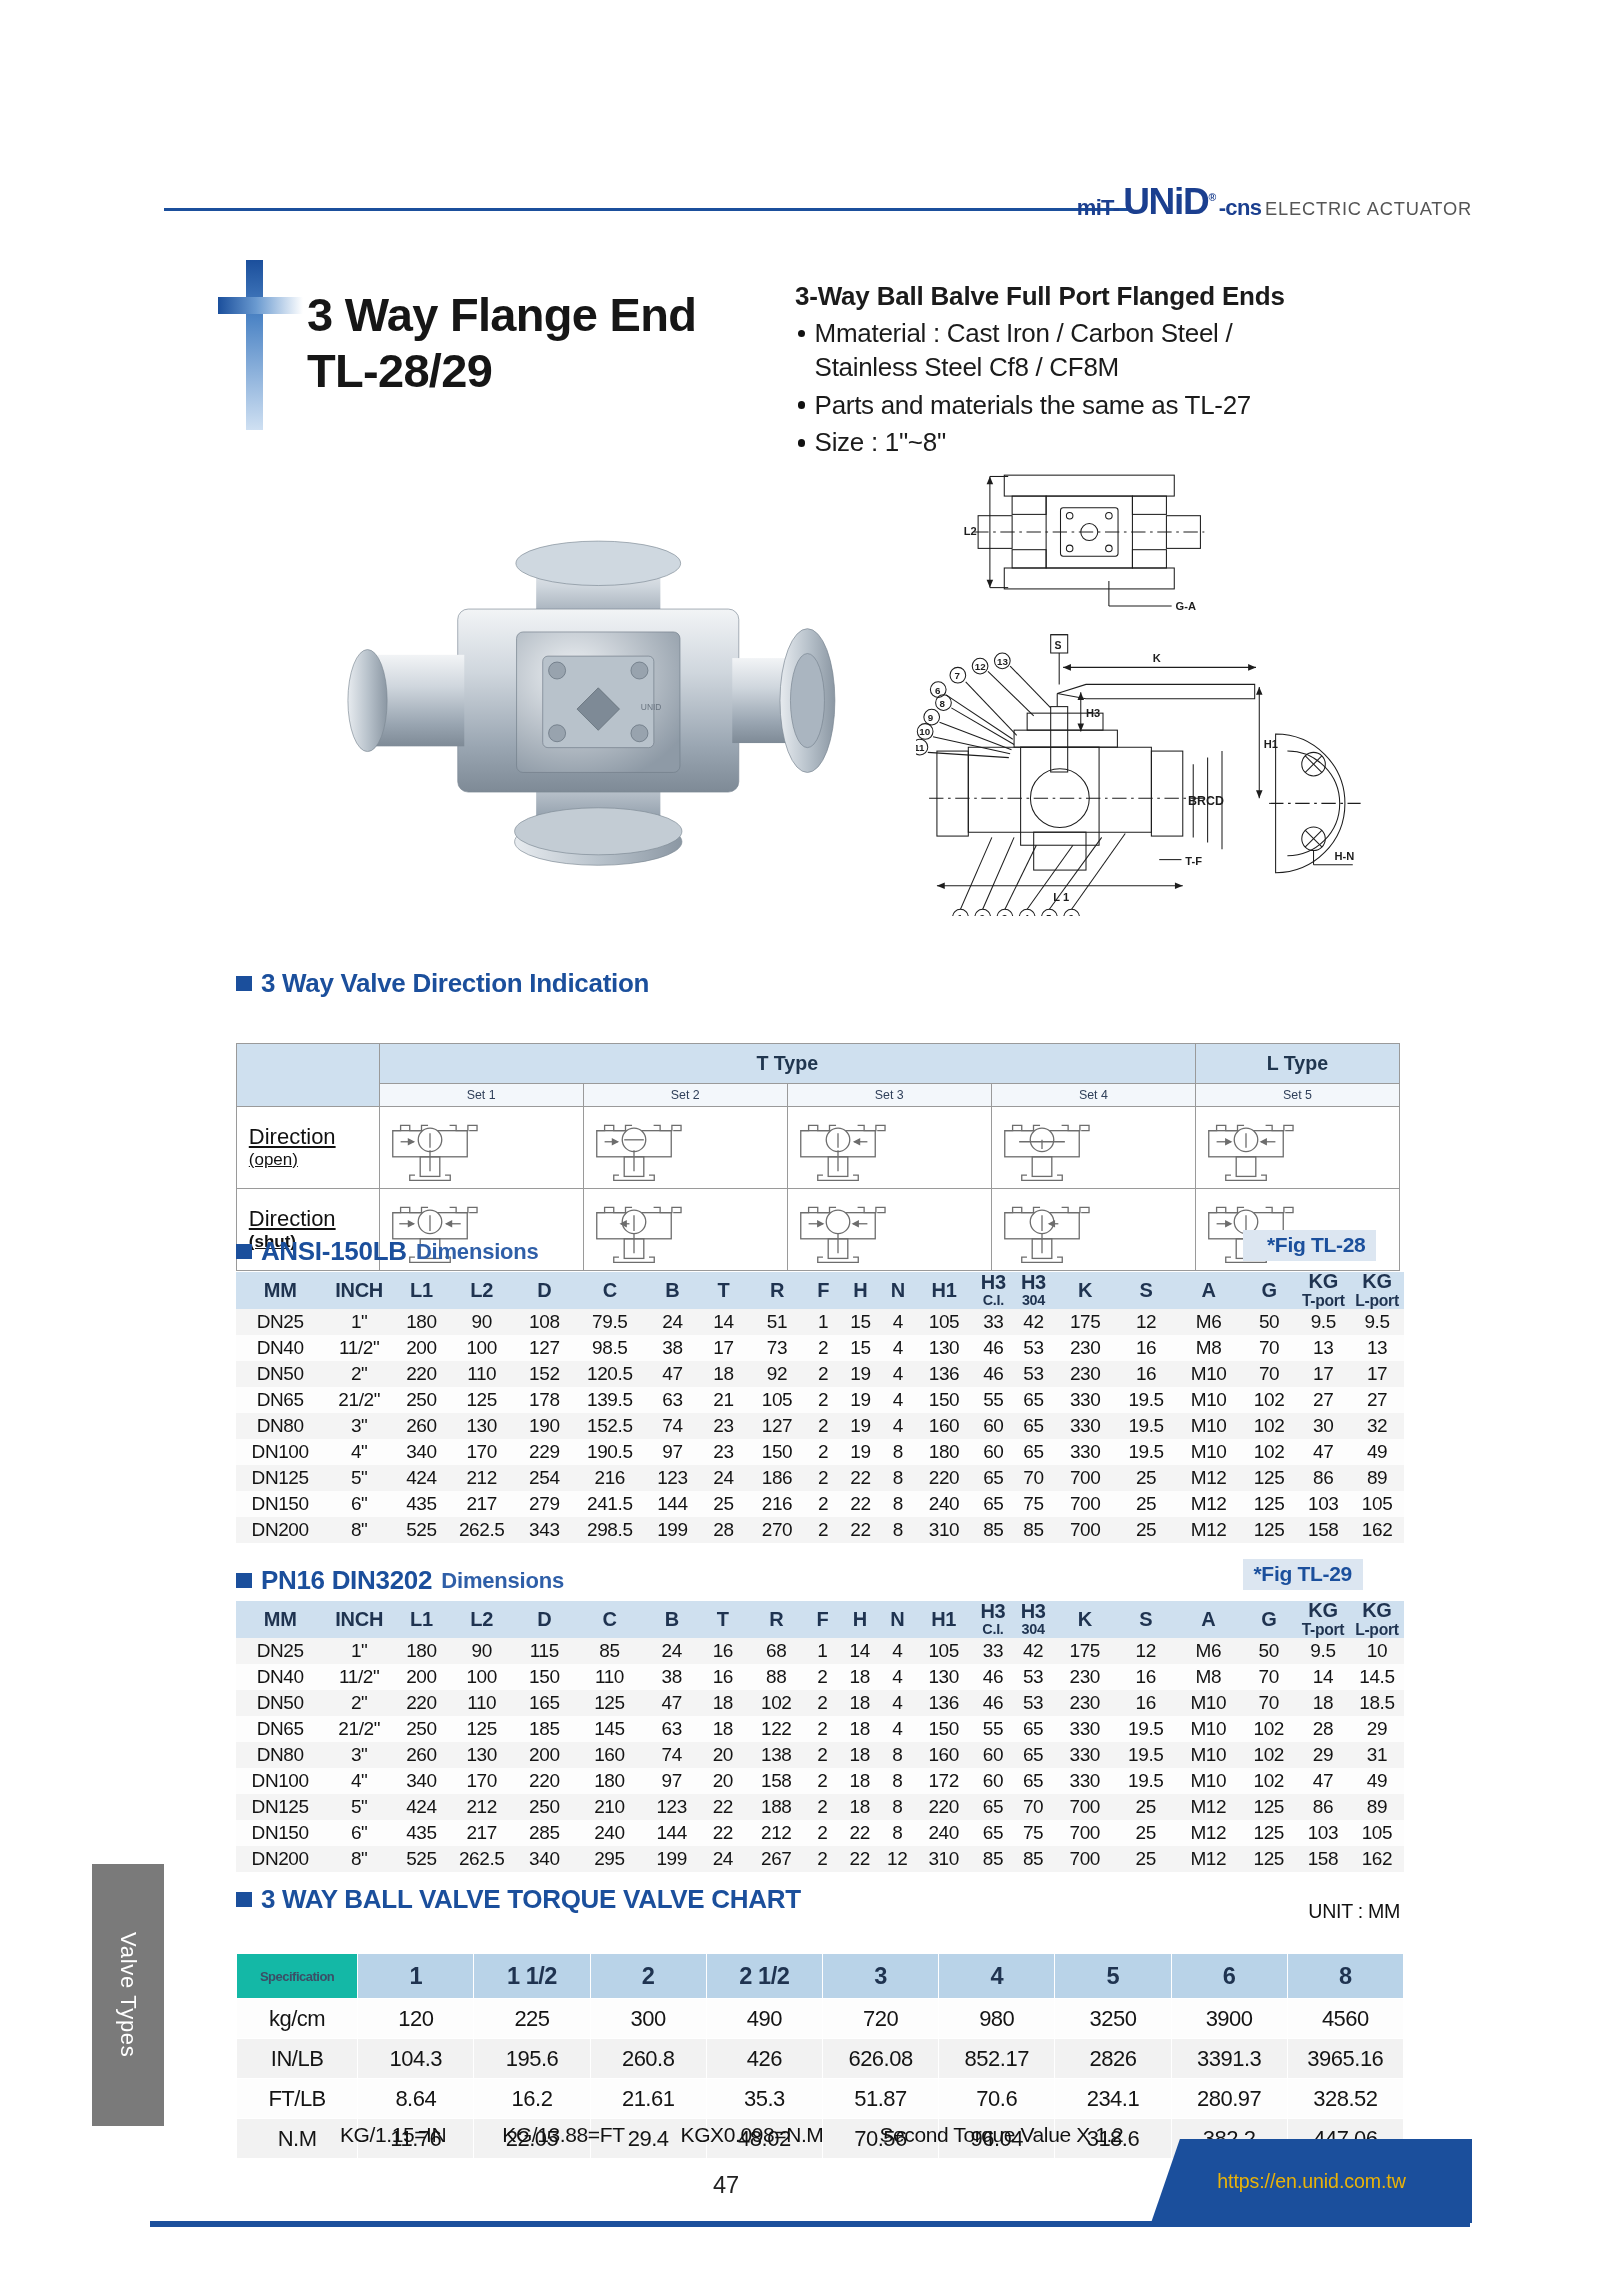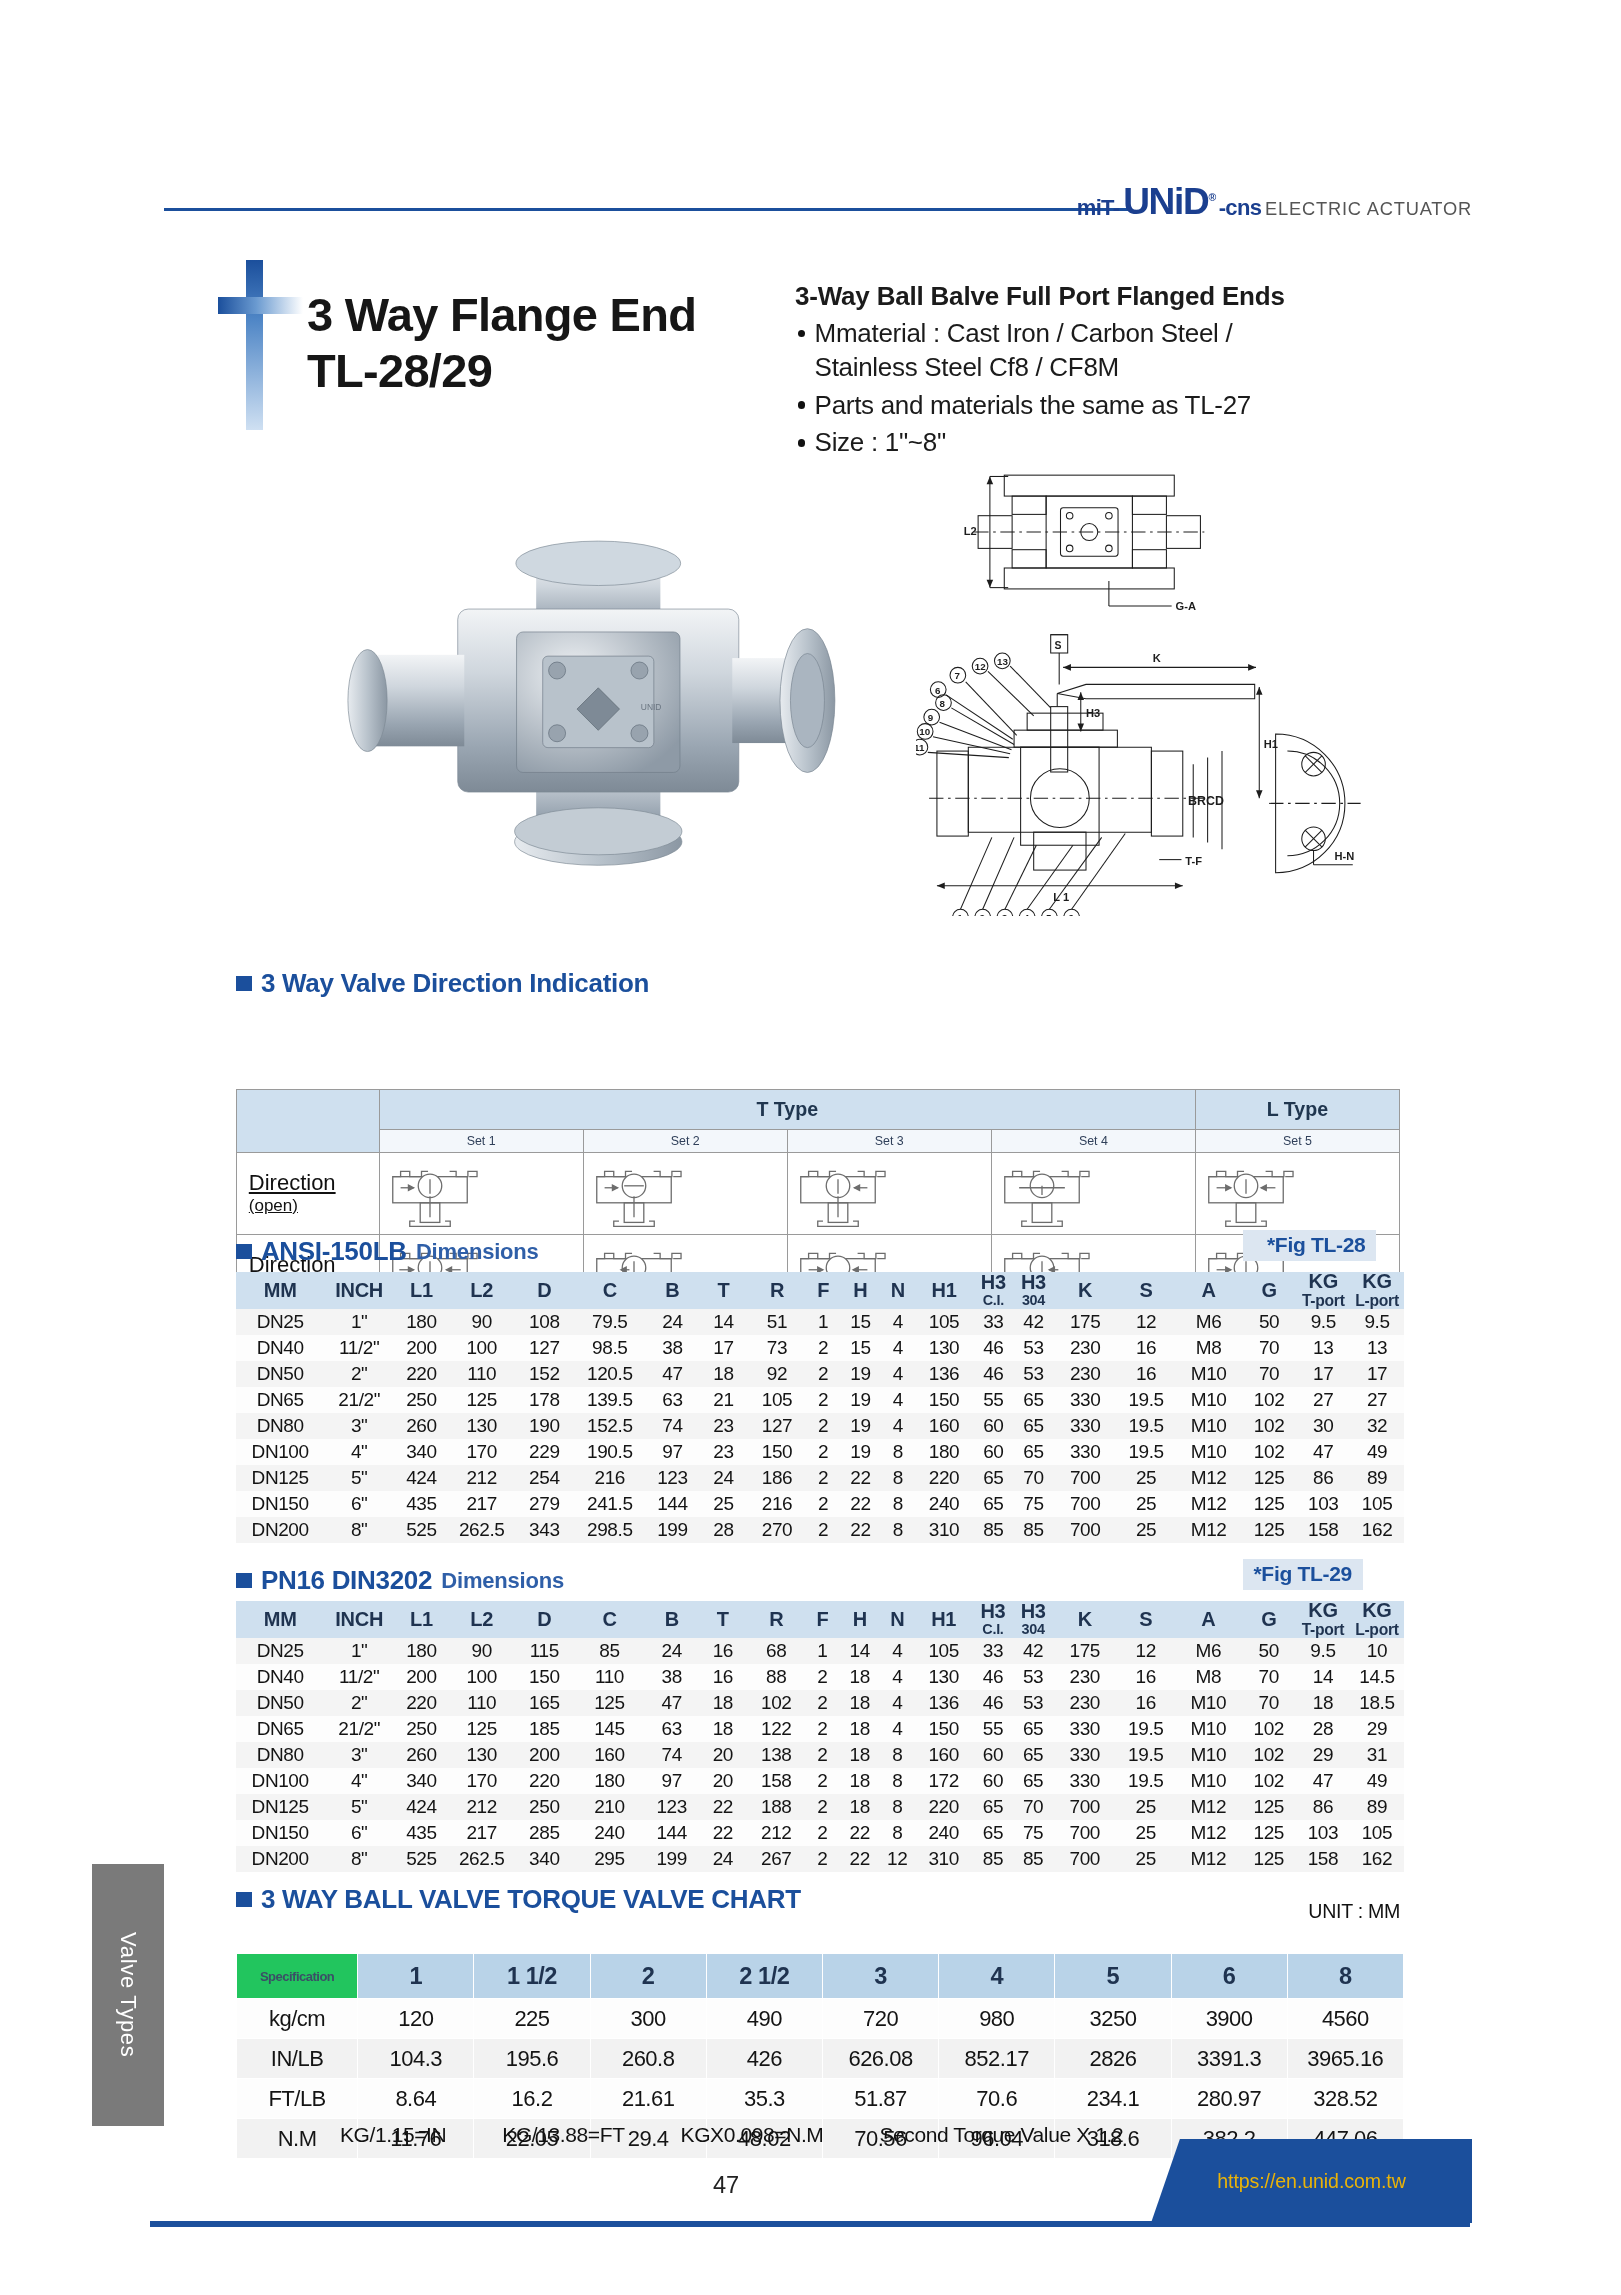--- a/index.html
+++ b/index.html
@@ -54,21 +54,21 @@
   .sec .sq{width:15.7px;height:15.7px;background:#1b4f9c;}
   .sec .t1{font-size:26px;font-weight:bold;color:#1b4f9c;letter-spacing:-0.3px;}
   .sec .t2{font-size:22px;font-weight:600;color:#2f5fa8;letter-spacing:-0.2px;}
 
   .figtag{position:absolute;background:#dce6f1;color:#1b4f9c;font-weight:bold;
     font-size:21px;padding:3.3px 10.5px;letter-spacing:-0.3px;}
 
   
   table{border-collapse:collapse;}
   .dirtab{position:absolute;left:236px;top:1043px;width:1164px;
-    border:1.3px solid #8a8a8a;margin-top:46px;}
+    border:1.3px solid #8a8a8a;}
   .dirtab td,.dirtab th{border:0.7px solid #9a9a9a;text-align:center;vertical-align:middle;}
   .dirtab .hd{background:#cfe0ef;font-size:19.6px;font-weight:600;color:#20364f;padding:7.9px 0;}
   .dirtab .sub{background:#f3f7fb;font-size:12.4px;color:#30405a;padding:3.9px 0;}
   .dirtab .lbl{font-size:22px;color:#111;padding:10.5px 11.8px;text-align:left;width:118px;text-decoration:underline;}
   .dirtab .lbl small{display:block;font-size:17px;}
   .dirtab .lbl .b{font-weight:bold;}
   .dirtab .cell{height:79px;background:#fff;}
 
   .dimtab{position:absolute;border-collapse:collapse;}
   .dimtab th{background:#cfe0ef;color:#1f3350;font-weight:600;}
@@ -77,21 +77,21 @@
   .dimtab tbody tr:nth-child(even) td{background:#fdfdfd;}
   .dimtab tbody td{font-size:19px;color:#141414;height:26px;line-height:26px;letter-spacing:-0.4px;}
   .dimtab thead th{font-size:20px;height:29px;line-height:19.6px;letter-spacing:-0.3px;}
   .dimtab thead th .sm{font-size:14.4px;display:block;line-height:15px;}
   .dimtab thead th .sm2{font-size:15.7px;display:block;line-height:17px;}
 
   
   .tq{position:absolute;left:236px;top:1953px;width:1168px;border-collapse:collapse;}
   .tq th,.tq td{text-align:center;border:0.7px solid #ffffff;}
   .tq thead th{background:#b9d3e8;color:#1f3350;font-size:23.6px;height:42px;letter-spacing:-0.5px;}
-  .tq thead th.spec-col{background:#22c55e;font-size:13px;color:#3b4e66;}
+  .tq thead th.spec-col{background:#14b8a6;font-size:13px;color:#3b4e66;}
   .tq tbody td{font-size:22px;color:#141414;height:37px;letter-spacing:-0.5px;}
   .tq tbody tr:nth-child(odd) td{background:#fdfdfd;}
   .tq tbody tr:nth-child(even) td{background:#f2f2f2;}
   .tq tbody td.rl{font-size:22px;color:#141414;background:#fdfdfd;}
 
   .tqnote{position:absolute;left:340px;top:2123px;font-size:21px;color:#111;
     letter-spacing:-0.4px;display:flex;gap:56px;}
 
   .unit{position:absolute;right:222px;top:1900px;font-size:19.6px;color:#111;letter-spacing:-0.3px;}
 

